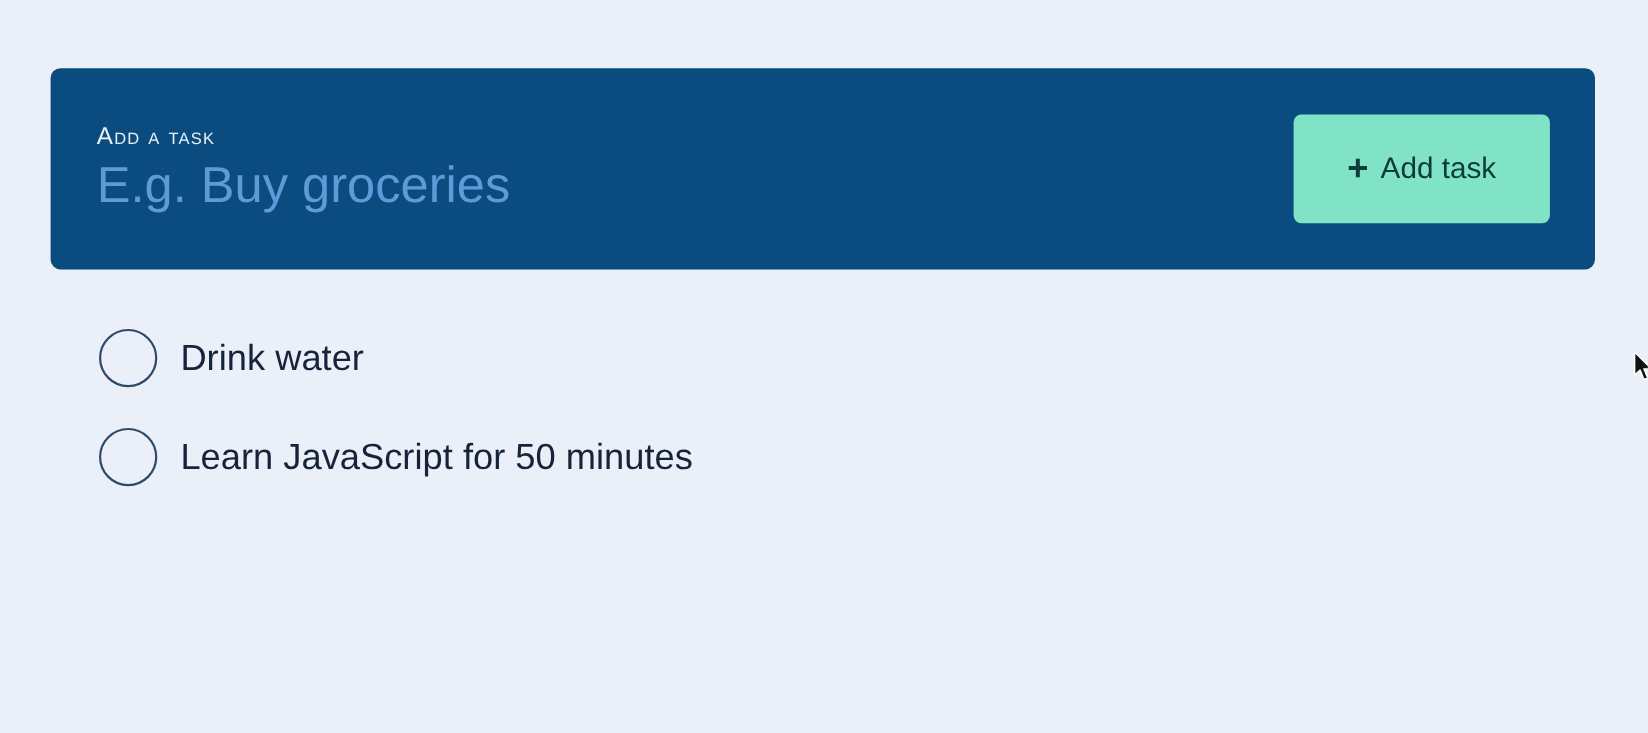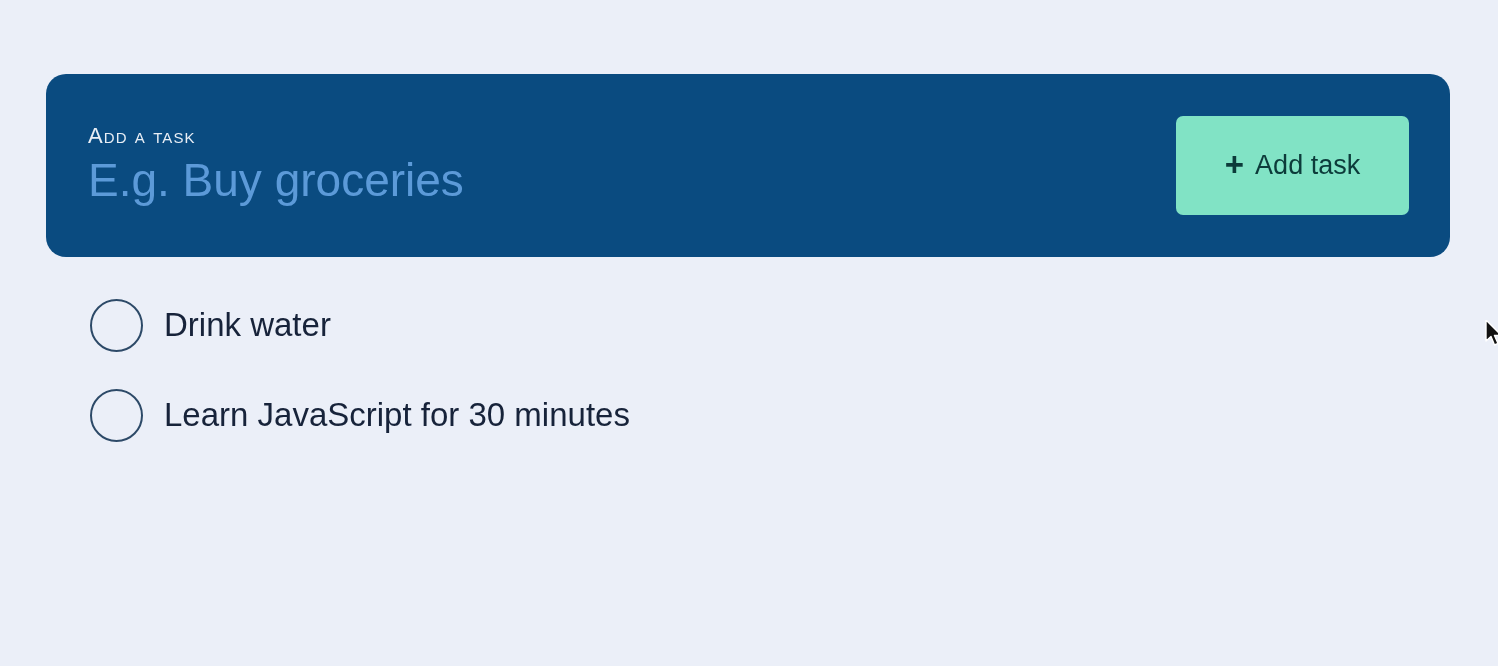--- a/index.html
+++ b/index.html
@@ -12,25 +12,25 @@
     background: #ebeff8;
     font-family: "Liberation Sans", sans-serif;
     overflow: hidden;
     position: relative;
   }
 
   
   .add-panel {
     position: absolute;
     left: 46px;
-    top: 74px;
+    top: 62px;
     width: 1404px;
     height: 183px;
     background: #0a4b80;
-    border-radius: 20px;
+    border-radius: 9px;
     box-sizing: border-box;
   }
 
   .add-panel-inner {
     position: absolute;
     left: 42px;
     top: 0;
     right: 41px;
     bottom: 0;
     display: flex;
@@ -175,20 +175,20 @@
 
 <ul class="task-list">
 
   <li class="task-row">
     <button class="task-checkbox"></button>
     <span class="task-text">Drink water</span>
   </li>
 
   <li class="task-row">
     <button class="task-checkbox"></button>
-    <span class="task-text">Learn JavaScript for 30 minutes</span>
+    <span class="task-text">Learn JavaScript for 50 minutes</span>
   </li>
 
 </ul>
 
 <svg class="mouse-cursor" viewBox="0 0 18 28">
   <polygon points="1,0 1,21 6,16.5 9.5,25 13,23.5 9.5,15.5 16,15" fill="#111111" stroke="#ffffff" stroke-width="1.4" stroke-linejoin="round"></polygon>
 </svg>
 
 </body></html>

